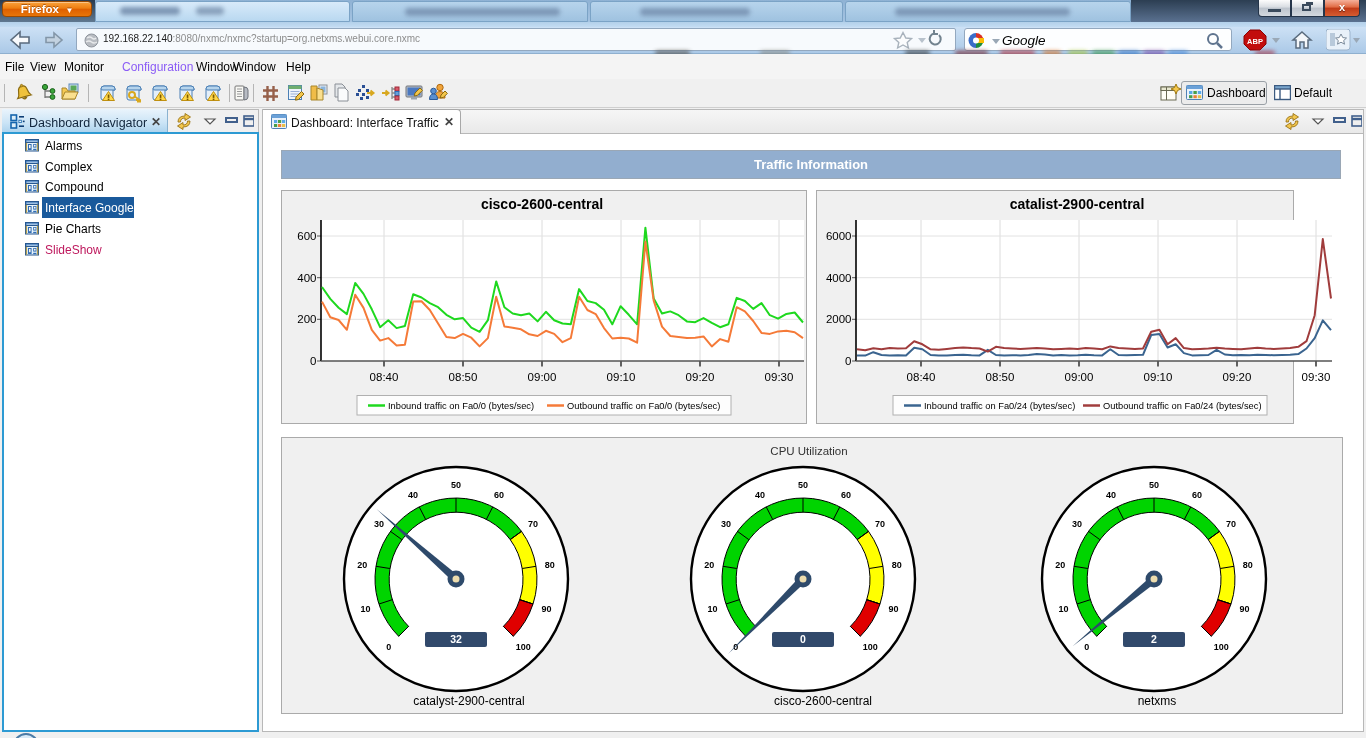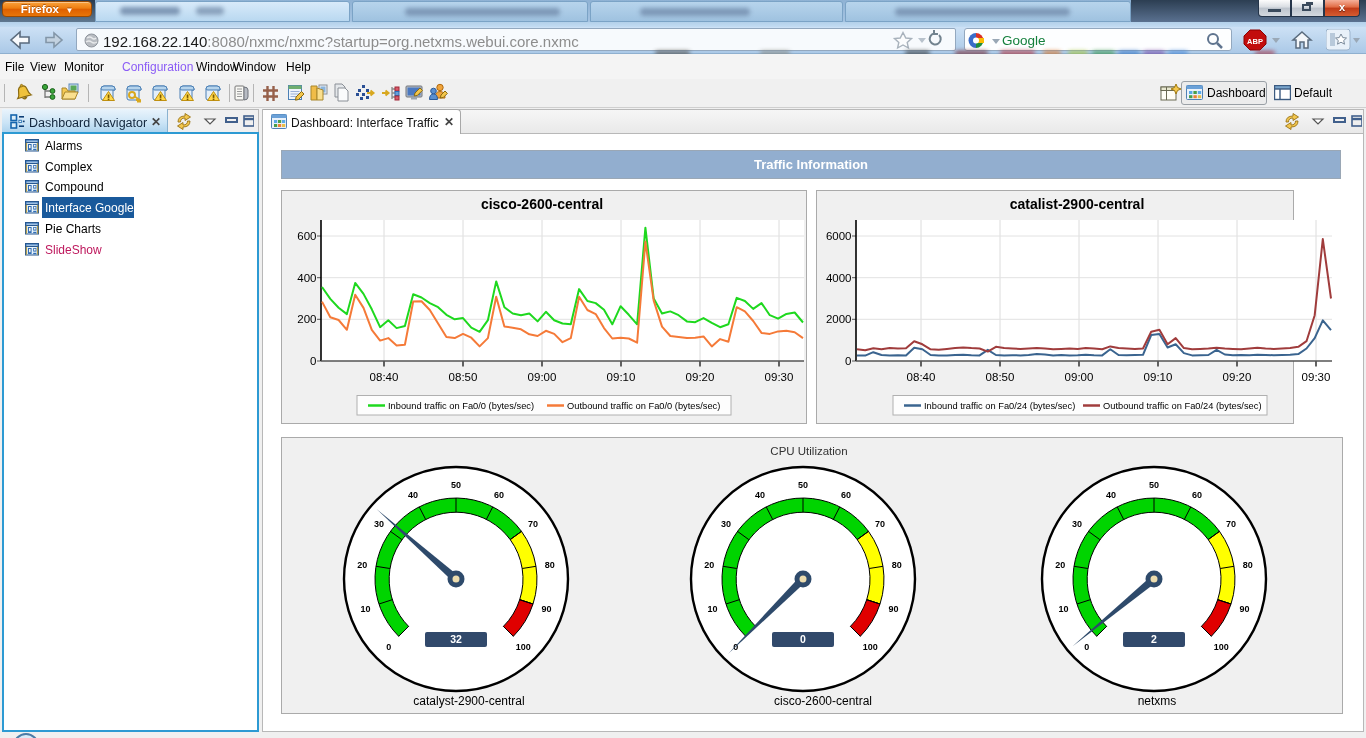--- a/index.html
+++ b/index.html
@@ -32,36 +32,36 @@
 <div class="abs" style="left:0;top:27px;width:1366px;height:27px;background:linear-gradient(#cde1f5,#abc9e7);border-bottom:1px solid #8fb0cf"></div>
 <svg class="abs" style="left:8px;top:30px" width="58" height="20">
 <path d="M12,2 L12,7 L21,7 L21,13 L12,13 L12,18 L3,10 Z" fill="#f8fafc" stroke="#5a6b7d" stroke-width="1.6"></path>
 <path d="M46,3 L46,7.5 L38,7.5 L38,12.5 L46,12.5 L46,17 L54,10 Z" fill="#c3d2e0" stroke="#8396a8" stroke-width="1.6"></path>
 </svg>
 <div class="abs" style="left:76px;top:28px;width:880px;height:23px;background:#f7fafd;border:1px solid #93a8bf;border-radius:2px"></div>
 <svg class="abs" style="left:84px;top:33px" width="15" height="15">
     <circle cx="7.5" cy="7.5" r="6.5" fill="#b8bcc2" stroke="#8e949c"></circle>
     <path d="M3,5 Q6,3 8,5 Q10,7 12,5 M2,9 Q5,7 7.5,9 Q10,11 13,9" stroke="#e8eaec" stroke-width="1.5" fill="none"></path>
   </svg>
-<div class="abs" style="left:103px;top:33px;font-size:15px;color:#1a1a1a">192.168.22.140<span style="color:#8d8d8d">:8080/nxmc/nxmc?startup=org.netxms.webui.core.nxmc</span></div>
+<div class="abs" style="left:103px;top:33px;font-size:10px;color:#1a1a1a">192.168.22.140<span style="color:#8d8d8d">:8080/nxmc/nxmc?startup=org.netxms.webui.core.nxmc</span></div>
 <svg class="abs" style="left:890px;top:29px" width="66" height="22">
 <path d="M13,3.5 L15.8,9 L21.5,9.6 L17.2,13.4 L18.4,19 L13,16 L7.6,19 L8.8,13.4 L4.5,9.6 L10.2,9 Z" fill="#fbfcfd" stroke="#a8b2bc" stroke-width="1.4"></path>
 <path d="M28,9 L36,9 L32,14 Z" fill="#b8c2cc"></path>
 <path d="M49,6 A5.5,5.5 0 1 1 44,4.6 M44,1 L44,5 L48,5" stroke="#72838f" stroke-width="2" fill="none"></path>
 </svg>
 <div class="abs" style="left:964px;top:28px;width:268px;height:23px;background:#fdfeff;border:1px solid #93a8bf;border-radius:3px"></div>
 <svg class="abs" style="left:968px;top:32px" width="40" height="17">
 <path d="M8,1 A7.5,7.5 0 0 0 8,16 L8,8.5 Z" fill="#3a6cc8"></path>
     <path d="M8,1 A7.5,7.5 0 0 1 15.5,8.5 L8,8.5 Z" fill="#d93025"></path>
     <path d="M15.5,8.5 A7.5,7.5 0 0 1 8,16 L8,8.5 Z" fill="#1e8e3e"></path>
     <rect x="8" y="6" width="8" height="5" fill="#fbbc04"></rect>
     <circle cx="8" cy="8.5" r="3" fill="#fff"></circle>
 <path d="M24,7 L32,7 L28,12 Z" fill="#9aa8b6"></path>
 </svg>
-<div class="abs" style="left:1002px;top:33px;font-size:13.5px;color:#15803d">Google</div>
+<div class="abs" style="left:1002px;top:33px;font-style:italic;font-size:13.5px;color:#000000">Google</div>
 <svg class="abs" style="left:1206px;top:32px" width="18" height="18">
     <circle cx="7" cy="7" r="5" fill="none" stroke="#5f748f" stroke-width="2"></circle>
     <line x1="11" y1="11" x2="16" y2="16" stroke="#5f748f" stroke-width="2.5"></line>
   </svg>
 <svg class="abs" style="left:1243px;top:29px" width="40" height="22">
 <path d="M7,1 L17,1 L23,7 L23,15 L17,21 L7,21 L1,15 L1,7 Z" fill="#c20d0d" stroke="#8c0000"></path>
 <text x="12" y="14.5" text-anchor="middle" font-size="7.5" font-weight="bold" fill="#fff">ABP</text>
 <path d="M29,9 L37,9 L33,14 Z" fill="#9aa8b6"></path>
 </svg>
 <svg class="abs" style="left:1291px;top:30px" width="22" height="20">

